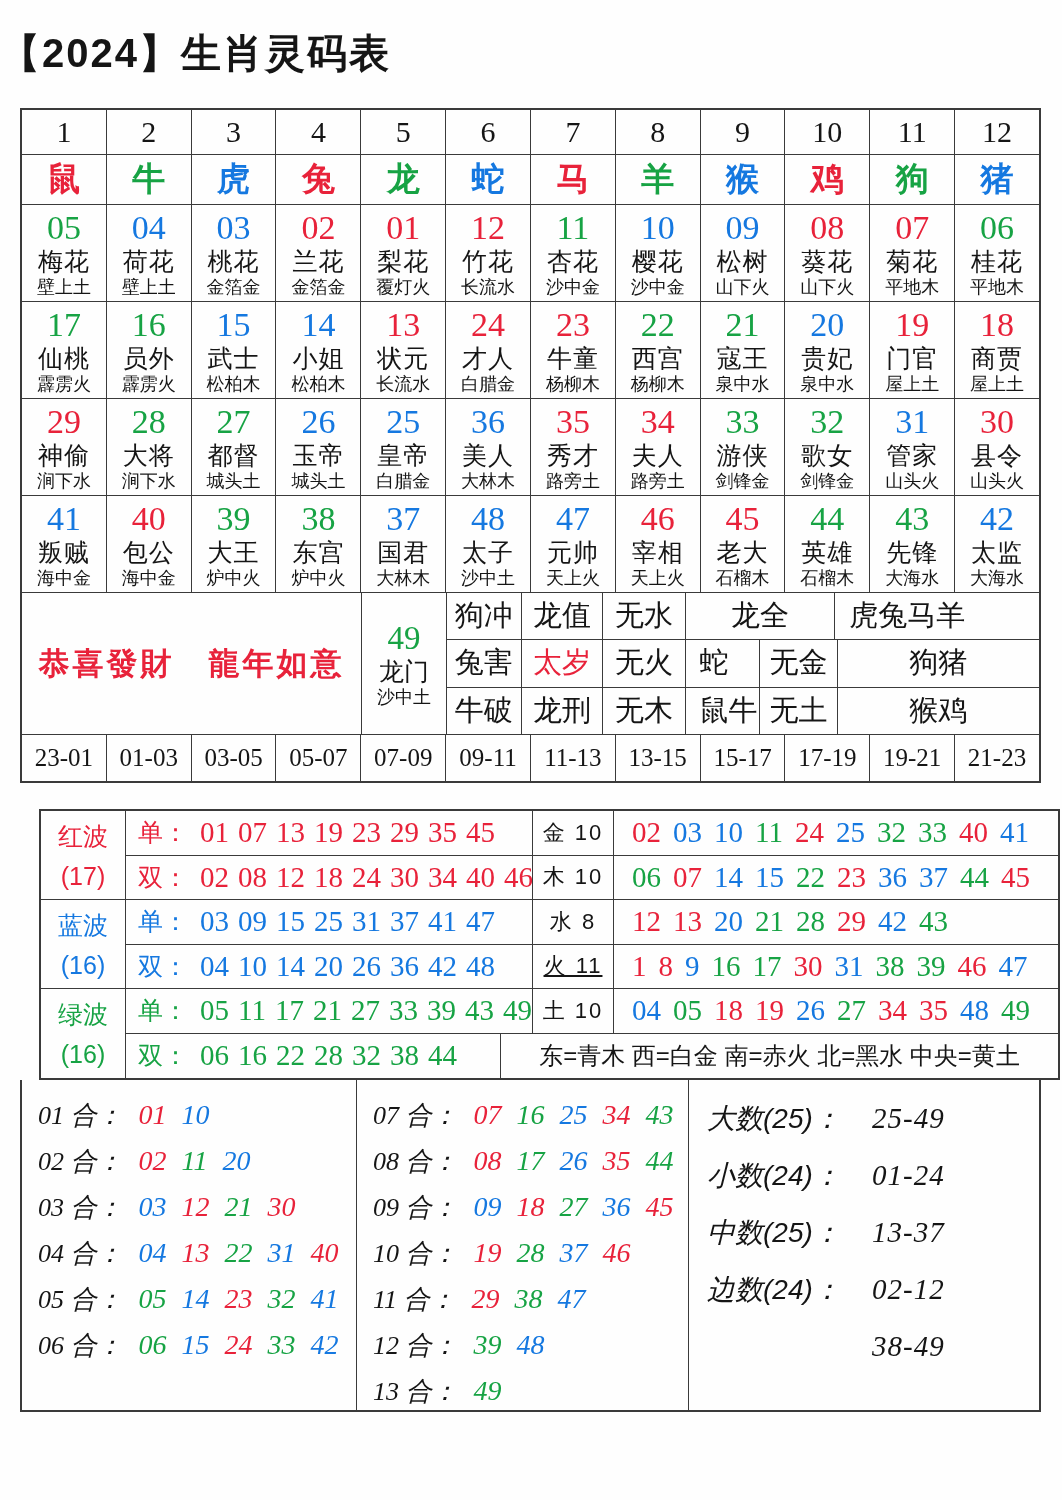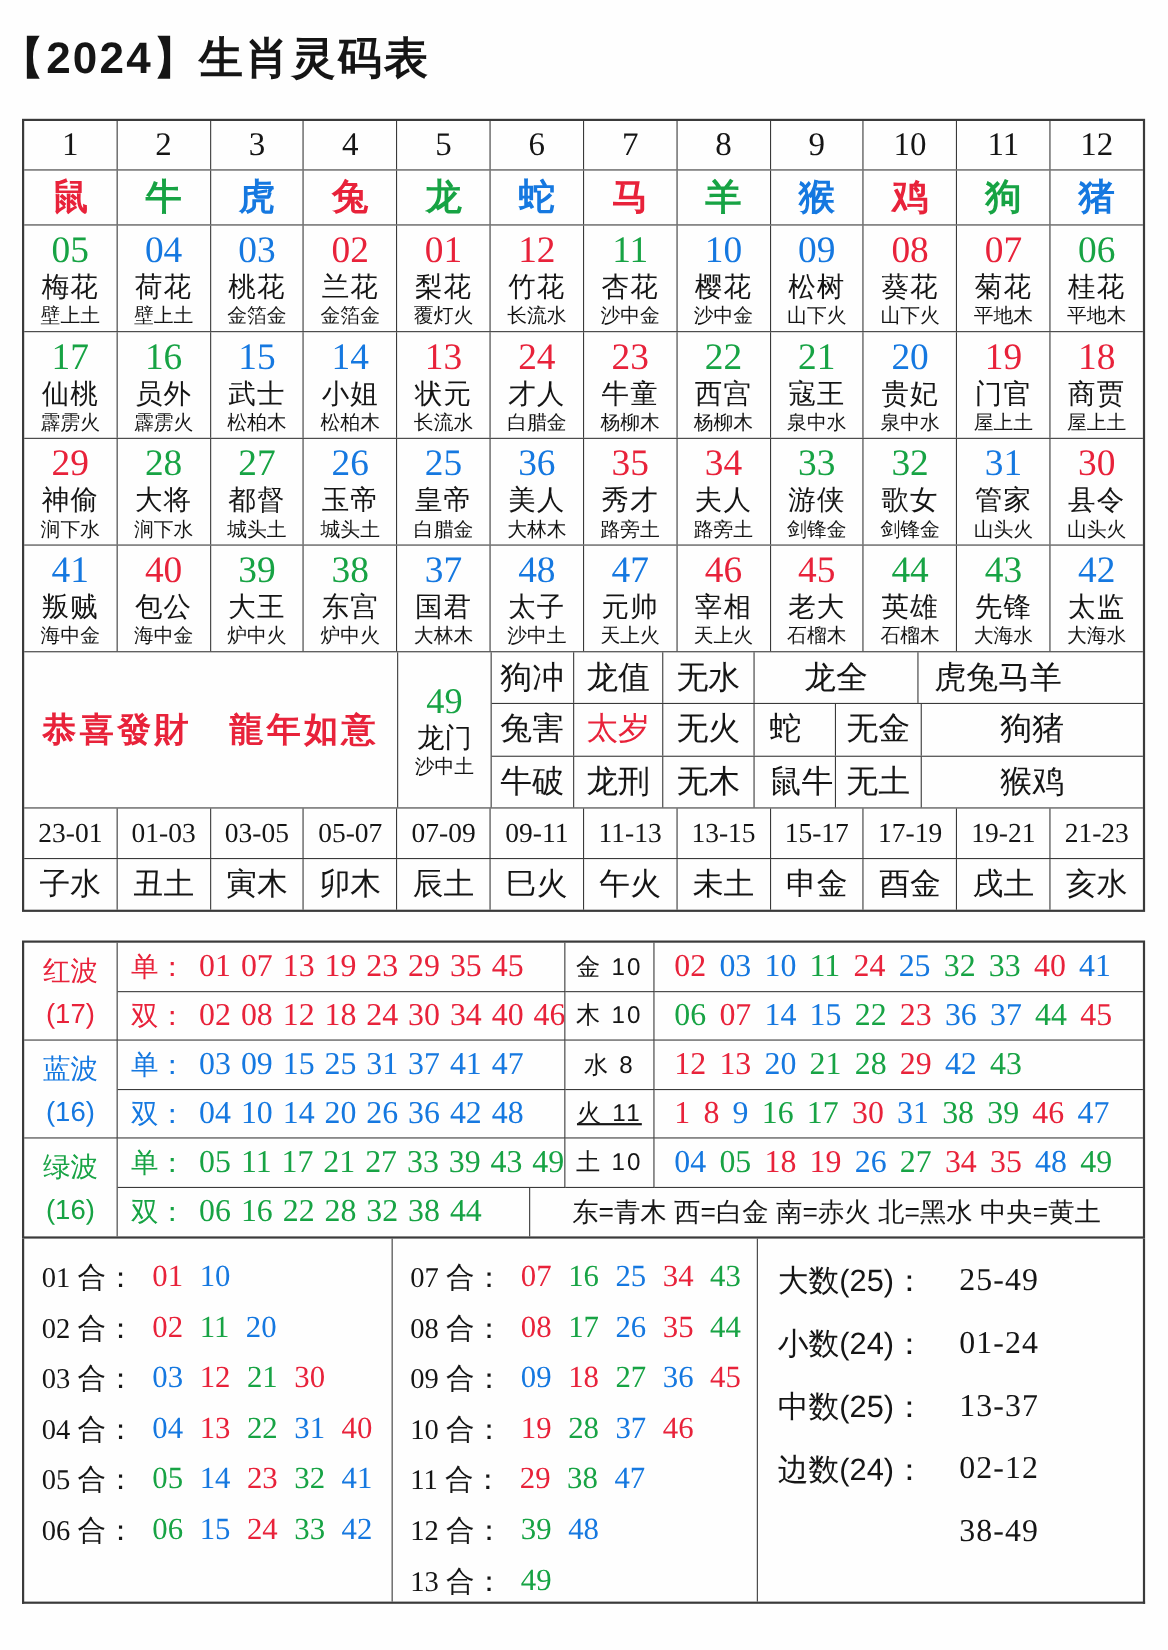--- a/index.html
+++ b/index.html
@@ -53,42 +53,42 @@
 
   .trow { height: 46px; }
   .trow .cell { flex:1; display:flex; align-items:center; justify-content:center;
     font-family:"Liberation Serif","DejaVu Serif",serif; font-size:25px; }
   .hourrow { height: 46px; }
   .hourrow .cell { flex:1; display:flex; align-items:center; justify-content:center;
     font-size:28px; }
 
   
   .waves { margin-top: 26px; border: 2px solid #3a3a3a; display: grid;
-    grid-template-columns: 85px 407px 81px 444px; grid-auto-rows: 44.5px; width: 1021px; }
+    grid-template-columns: 85px 407px 81px 444px; grid-auto-rows: 44.5px; width: 1021px; margin-left: 19px; }
   .wcell { border-right: 1px solid #3a3a3a; border-bottom: 1px solid #3a3a3a;
     display: flex; align-items: center; overflow: hidden; white-space: nowrap; }
   .wcell.no-r { border-right: none; }
   .wcell.no-b { border-bottom: none; }
   .wlabel { flex-direction: column; justify-content: space-around; padding: 4px 0;
     font-size: 25px; }
   .wnums { padding-left: 12px; }
   .wprefix { font-size: 25px; margin-right: 12px; }
   .wnum { font-family:"Liberation Serif","DejaVu Serif",serif; font-size: 29px; margin-right: 9px; }
   .elabel { justify-content: center; font-size: 22px; letter-spacing: 2px; }
   .enums { padding-left: 18px; }
   .enum { font-family:"Liberation Serif","DejaVu Serif",serif; font-size: 29px; margin-right: 12px; }
   .row6wrap { grid-column: 2 / 5; grid-row: 6; display: flex; border-bottom: none; }
   .greenEven { width: 375px; border-right: 1px solid #3a3a3a; display:flex; align-items:center;
     padding-left: 12px; white-space: nowrap; overflow: hidden; }
   .compass { flex: 1; display:flex; align-items:center; justify-content:center;
     font-size: 24px; white-space: nowrap; }
 
   
   .bottom { border: 2px solid #3a3a3a; border-top: none; width: 1021px; height: 332px;
-    display: flex; }
+    display: flex; font-style: italic; }
   .bcol { border-right: 1px solid #3a3a3a; padding-top: 12px; }
   .bcol:last-child { border-right: none; }
   .bcol1 { width: 335px; }
   .bcol2 { width: 332px; }
   .bcol3 { flex: 1; padding-top: 10px; }
   .sumline { height: 46px; display: flex; align-items: center; padding-left: 16px;
     white-space: nowrap; }
   .sumlabel { font-size: 26px; font-family:"Liberation Serif","DejaVu Serif",serif;
     margin-right: 16px; }
   .sumnum { font-family:"Liberation Serif","DejaVu Serif",serif; font-size: 28px;
@@ -423,34 +423,20 @@
           <div class="cell">05-07</div>
           <div class="cell">07-09</div>
           <div class="cell">09-11</div>
           <div class="cell">11-13</div>
           <div class="cell">13-15</div>
           <div class="cell">15-17</div>
           <div class="cell">17-19</div>
           <div class="cell">19-21</div>
           <div class="cell">21-23</div>
         </div>
-      <div class="mt-row hourrow" id="hour-row">
-          <div class="cell">子水</div>
-          <div class="cell">丑土</div>
-          <div class="cell">寅木</div>
-          <div class="cell">卯木</div>
-          <div class="cell">辰土</div>
-          <div class="cell">巳火</div>
-          <div class="cell">午火</div>
-          <div class="cell">未土</div>
-          <div class="cell">申金</div>
-          <div class="cell">酉金</div>
-          <div class="cell">戌土</div>
-          <div class="cell">亥水</div>
-        </div>
     </div>
 
     <div class="waves" id="waves-grid">
         <div class="wcell wlabel" style="grid-area: 1 / 1 / span 2; color: rgb(232, 34, 58);">
           <div>红波</div>
           <div>(17)</div>
         </div>
         <div class="wcell wnums" style="color: rgb(232, 34, 58); grid-area: 1 / 2;">
           <span class="wprefix">单：</span>
           <span class="wnum">01</span>

